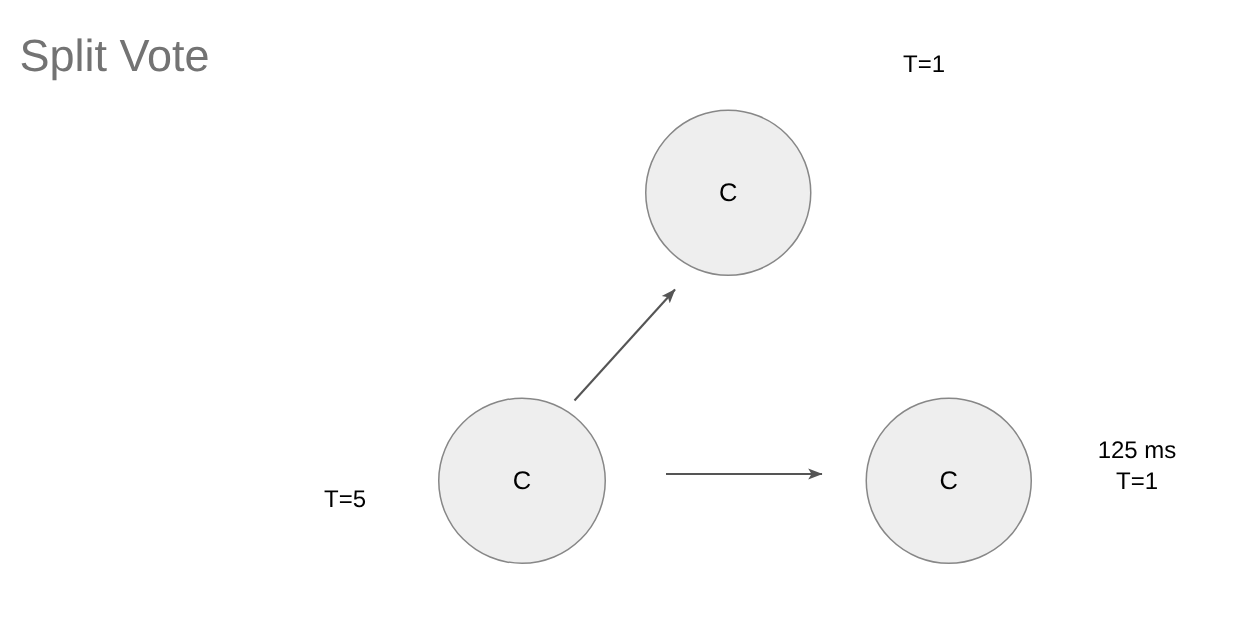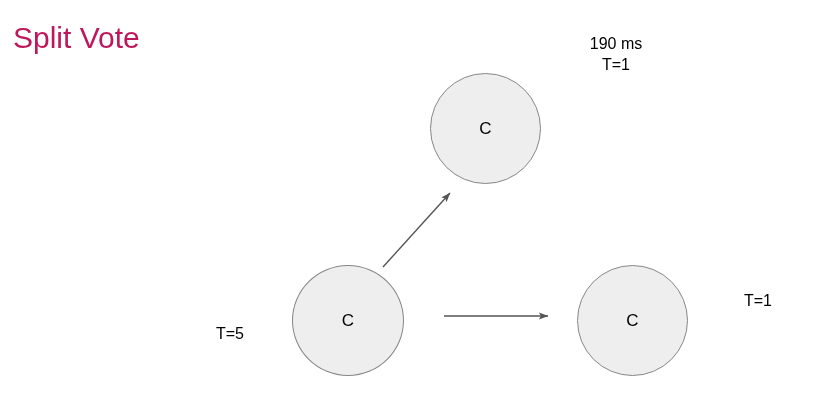--- a/index.html
+++ b/index.html
@@ -21,21 +21,21 @@
     top: 0;
     width: 833px;
     height: 415px;
   }
   .diagram-title {
     position: absolute;
     left: 13px;
     top: 22px;
     font-size: 30px;
     line-height: 32px;
-    color: #be185d;
+    color: #737373;
     white-space: nowrap;
     letter-spacing: 0px;
   }
   .node {
     position: absolute;
     border-radius: 50%;
     background: #eeeeee;
     border: 1px solid #878787;
     box-sizing: border-box;
     display: flex;
@@ -113,23 +113,23 @@
 
 <div class="node node-source">
   <span class="node-label">C</span>
 </div>
 
 <div class="node node-right">
   <span class="node-label">C</span>
 </div>
 
 <div class="anno anno-top-right">
-  <span class="anno-line">190 ms</span>
   <span class="anno-line">T=1</span>
 </div>
 
 <div class="anno anno-bottom-right">
+  <span class="anno-line">125 ms</span>
   <span class="anno-line">T=1</span>
 </div>
 
 <div class="anno anno-source">
   <span class="anno-line">T=5</span>
 </div>
 
 </body></html>

